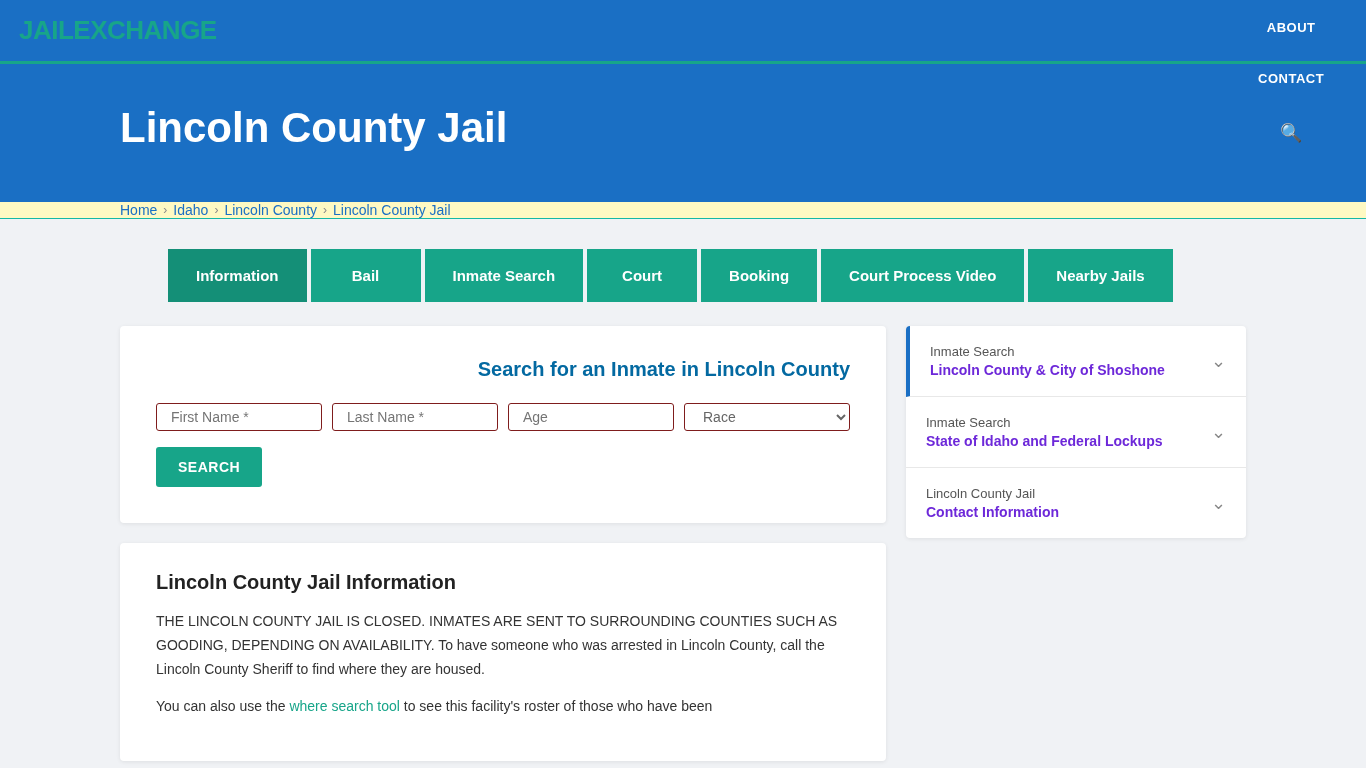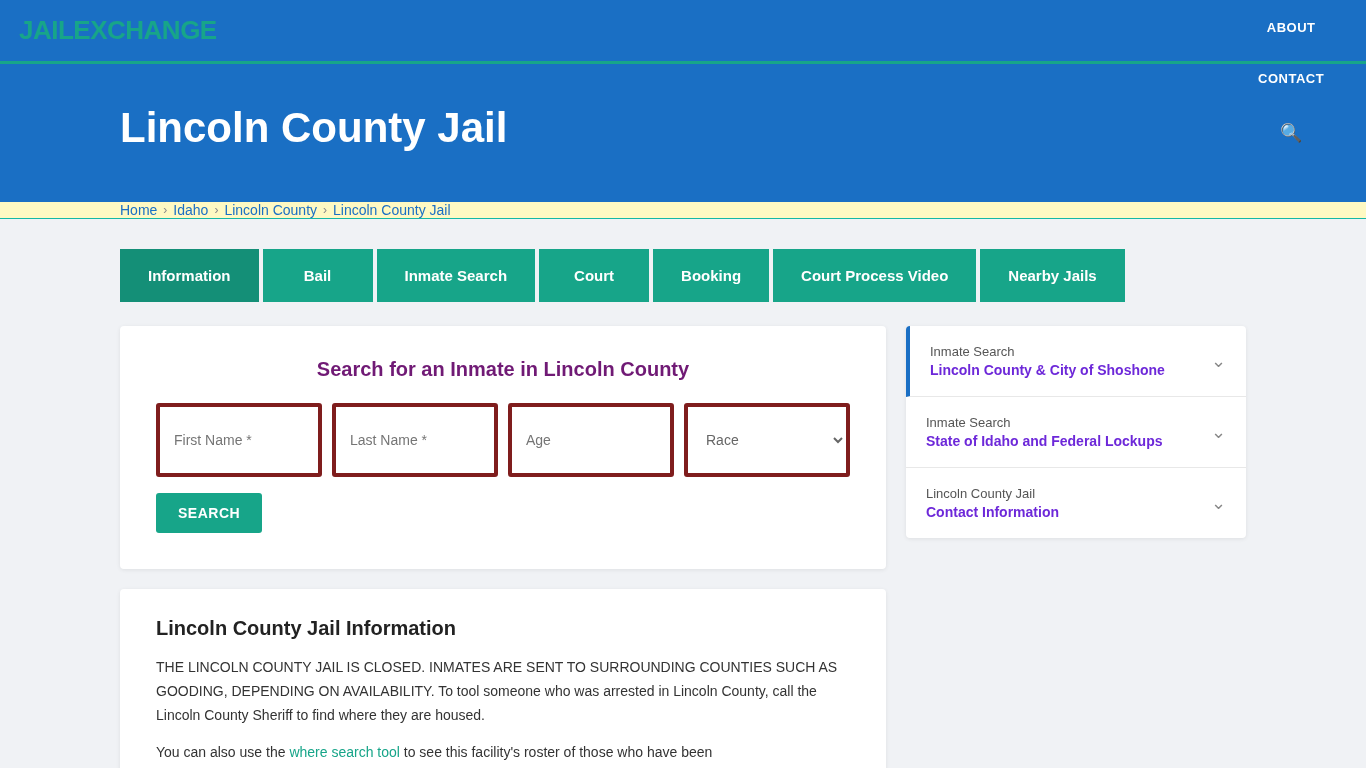--- a/index.html
+++ b/index.html
@@ -94,21 +94,21 @@
       color: #fff;
       padding: 18px 28px;
       font-size: 15px;
       font-weight: 600;
       cursor: pointer;
       border: none;
       text-align: center;
       min-width: 110px;
       transition: background 0.2s;
     }
-    .tab.active { background: #148f77; }
+    .tab.active { background: #148f77; margin-left: 48px; }
 
     
     .content-row {
       display: flex;
       gap: 20px;
       align-items: flex-start;
     }
 
     
     .main-panel {
@@ -119,36 +119,36 @@
     }
 
     
     .search-box {
       background: #fff;
       border-radius: 4px;
       padding: 32px 36px 36px;
       box-shadow: 0 1px 4px rgba(0,0,0,0.08);
     }
     .search-title {
-      text-align: center;
+      text-align: right;
       font-size: 20px;
       font-weight: 700;
       margin-bottom: 22px;
-      color: #701a75;
+      color: #0369a1;
     }
     .search-fields {
       display: flex;
       gap: 10px;
       margin-bottom: 16px;
       flex-wrap: wrap;
     }
     .search-fields input, .search-fields select {
-      border: 4px solid #7f1d1d;
+      border: 1px solid #7f1d1d;
       border-radius: 3px;
-      padding: 24px 14px;
+      padding: 4px 14px;
       font-size: 14px;
       flex: 1;
       min-width: 100px;
       color: #666;
       background: #fff;
     }
     .search-fields select {
       appearance: auto;
     }
     .search-btn {
@@ -297,21 +297,21 @@
             <option>Asian</option>
             <option>Native American</option>
             <option>Other</option>
           </select>
         </div>
         <button class="search-btn">SEARCH</button>
       </div>
 
       <div class="info-box">
         <h2 class="info-title">Lincoln County Jail Information</h2>
-        <p class="info-text">THE LINCOLN COUNTY JAIL IS CLOSED.  INMATES ARE SENT TO SURROUNDING COUNTIES SUCH AS GOODING, DEPENDING ON AVAILABILITY.  To tool someone who was arrested in Lincoln County, call the Lincoln County Sheriff to find where they are housed.</p>
+        <p class="info-text">THE LINCOLN COUNTY JAIL IS CLOSED.  INMATES ARE SENT TO SURROUNDING COUNTIES SUCH AS GOODING, DEPENDING ON AVAILABILITY.  To have someone who was arrested in Lincoln County, call the Lincoln County Sheriff to find where they are housed.</p>
         <p class="info-text">
           <span>You can also use the </span><a>where search tool</a><span> to see this facility's roster of those who have been</span>
         </p>
       </div>
 
     </div>
 
     <div class="sidebar">
       <div class="sidebar-card">
 

